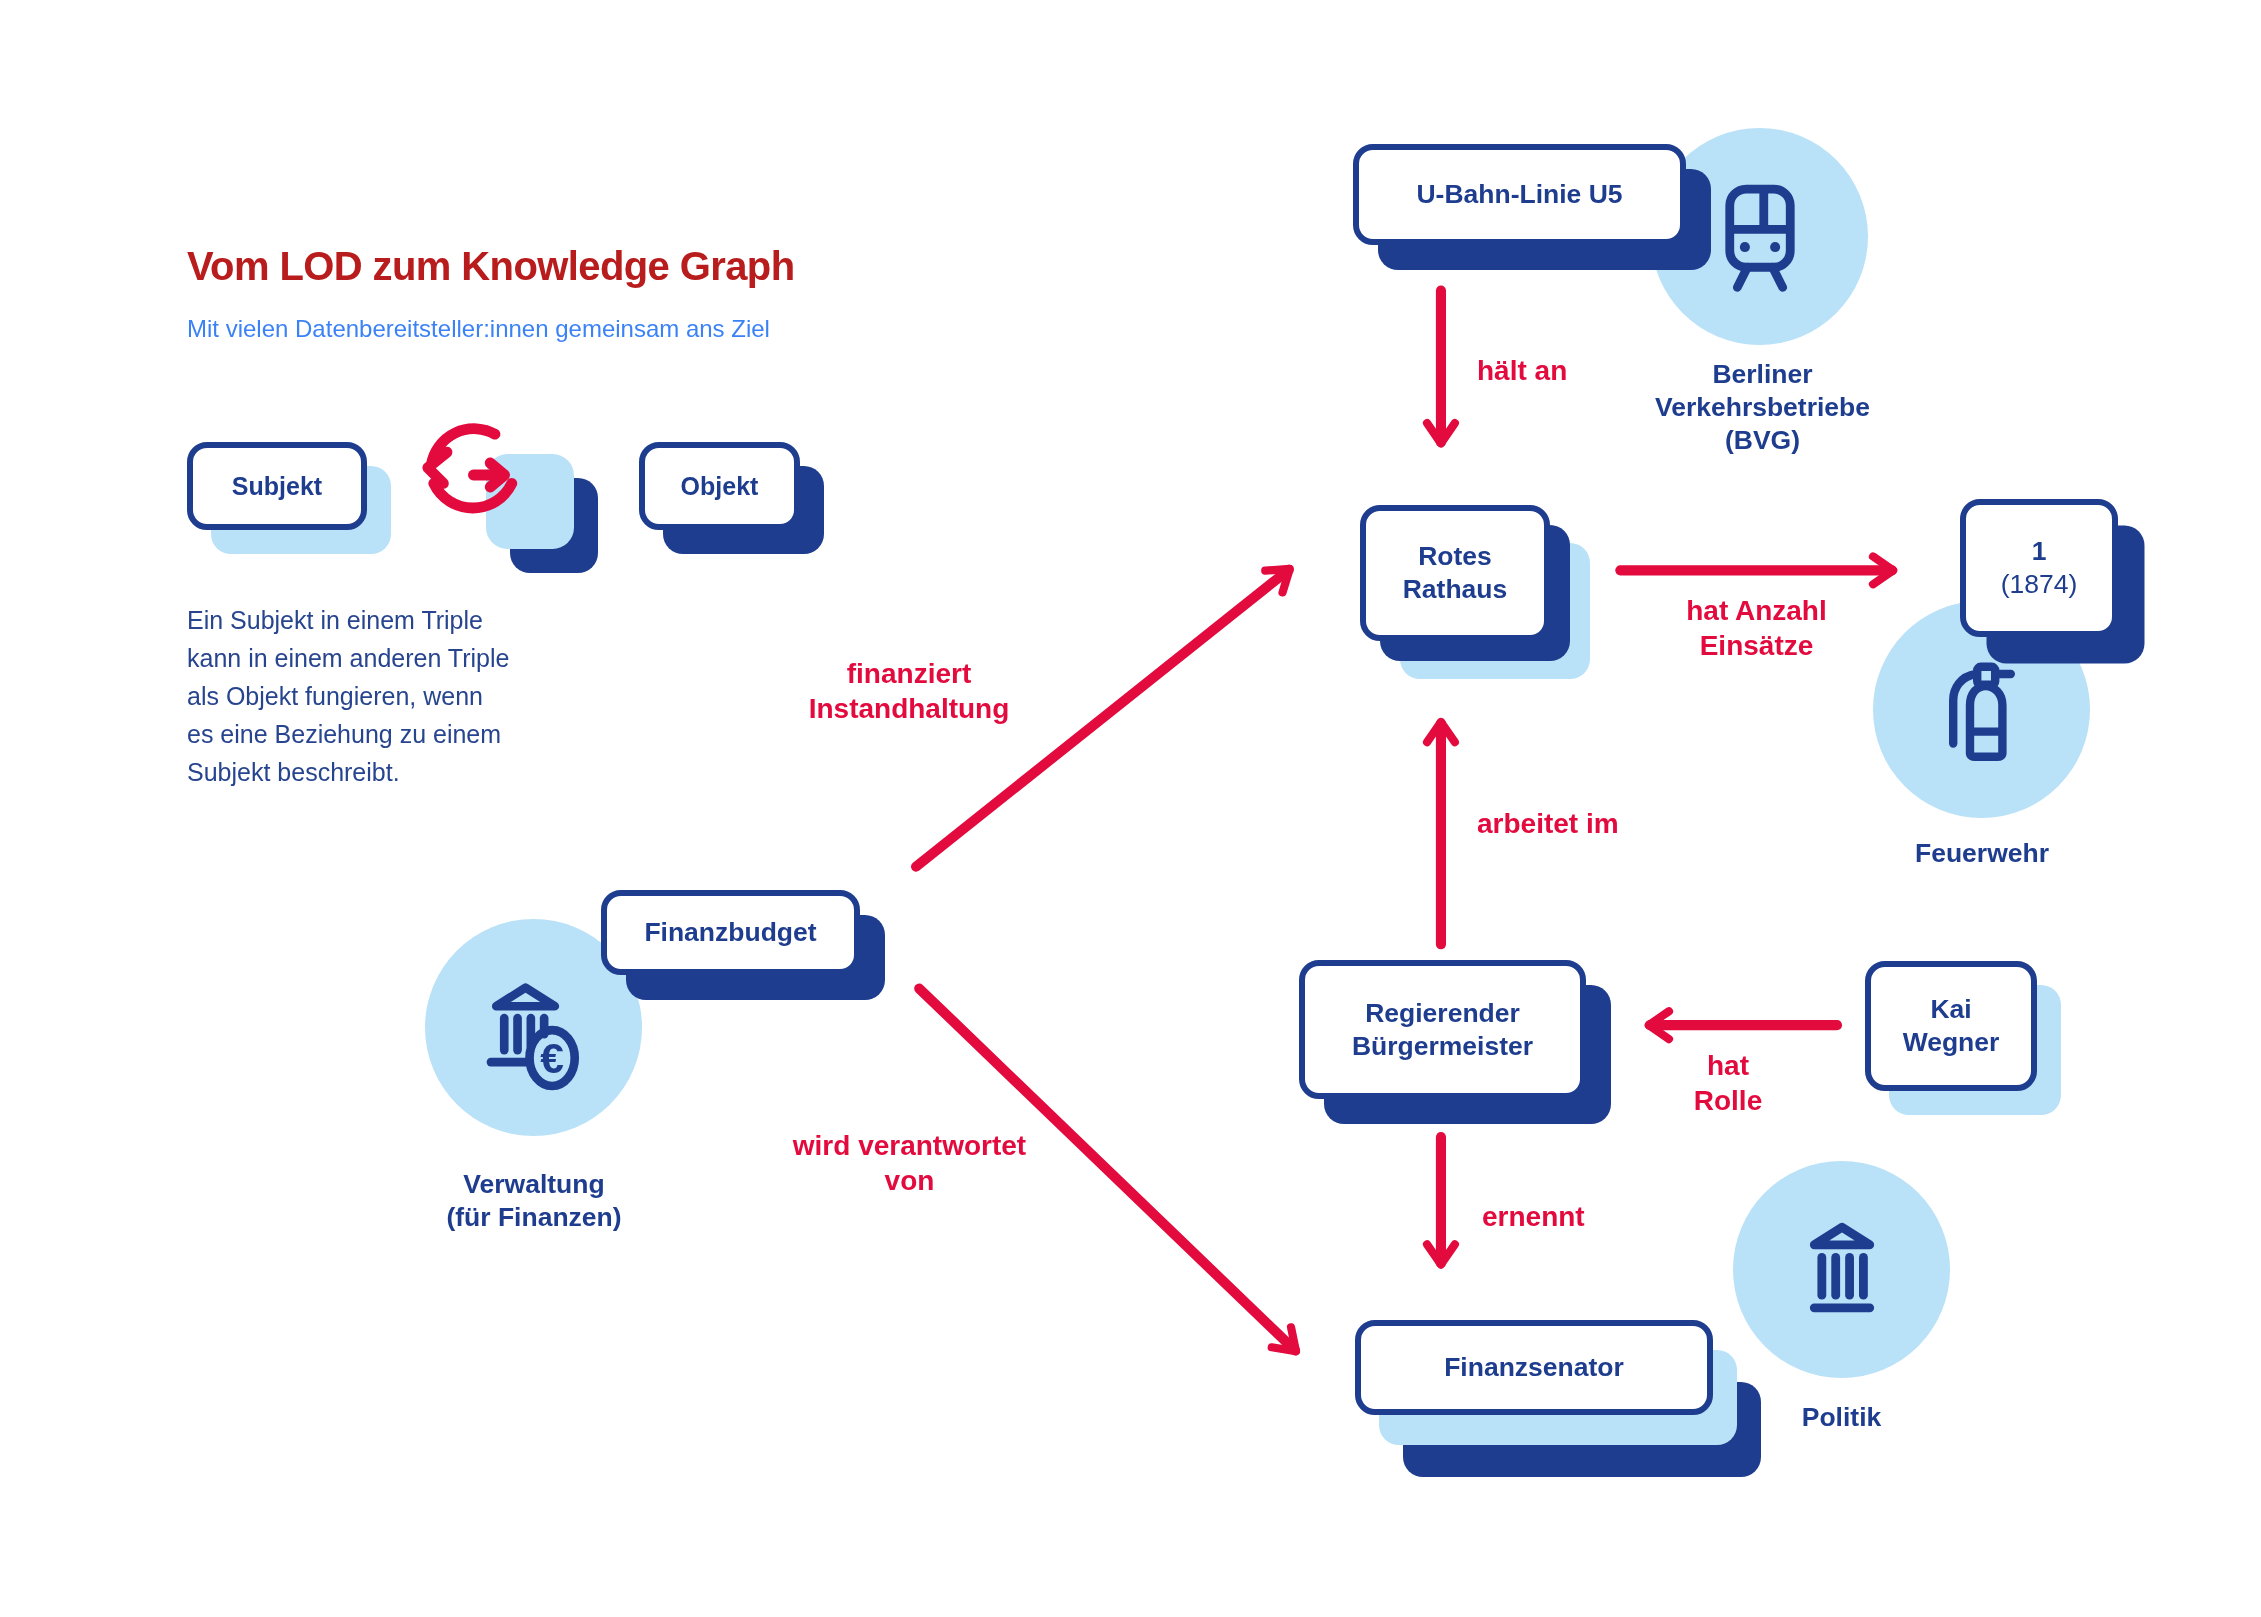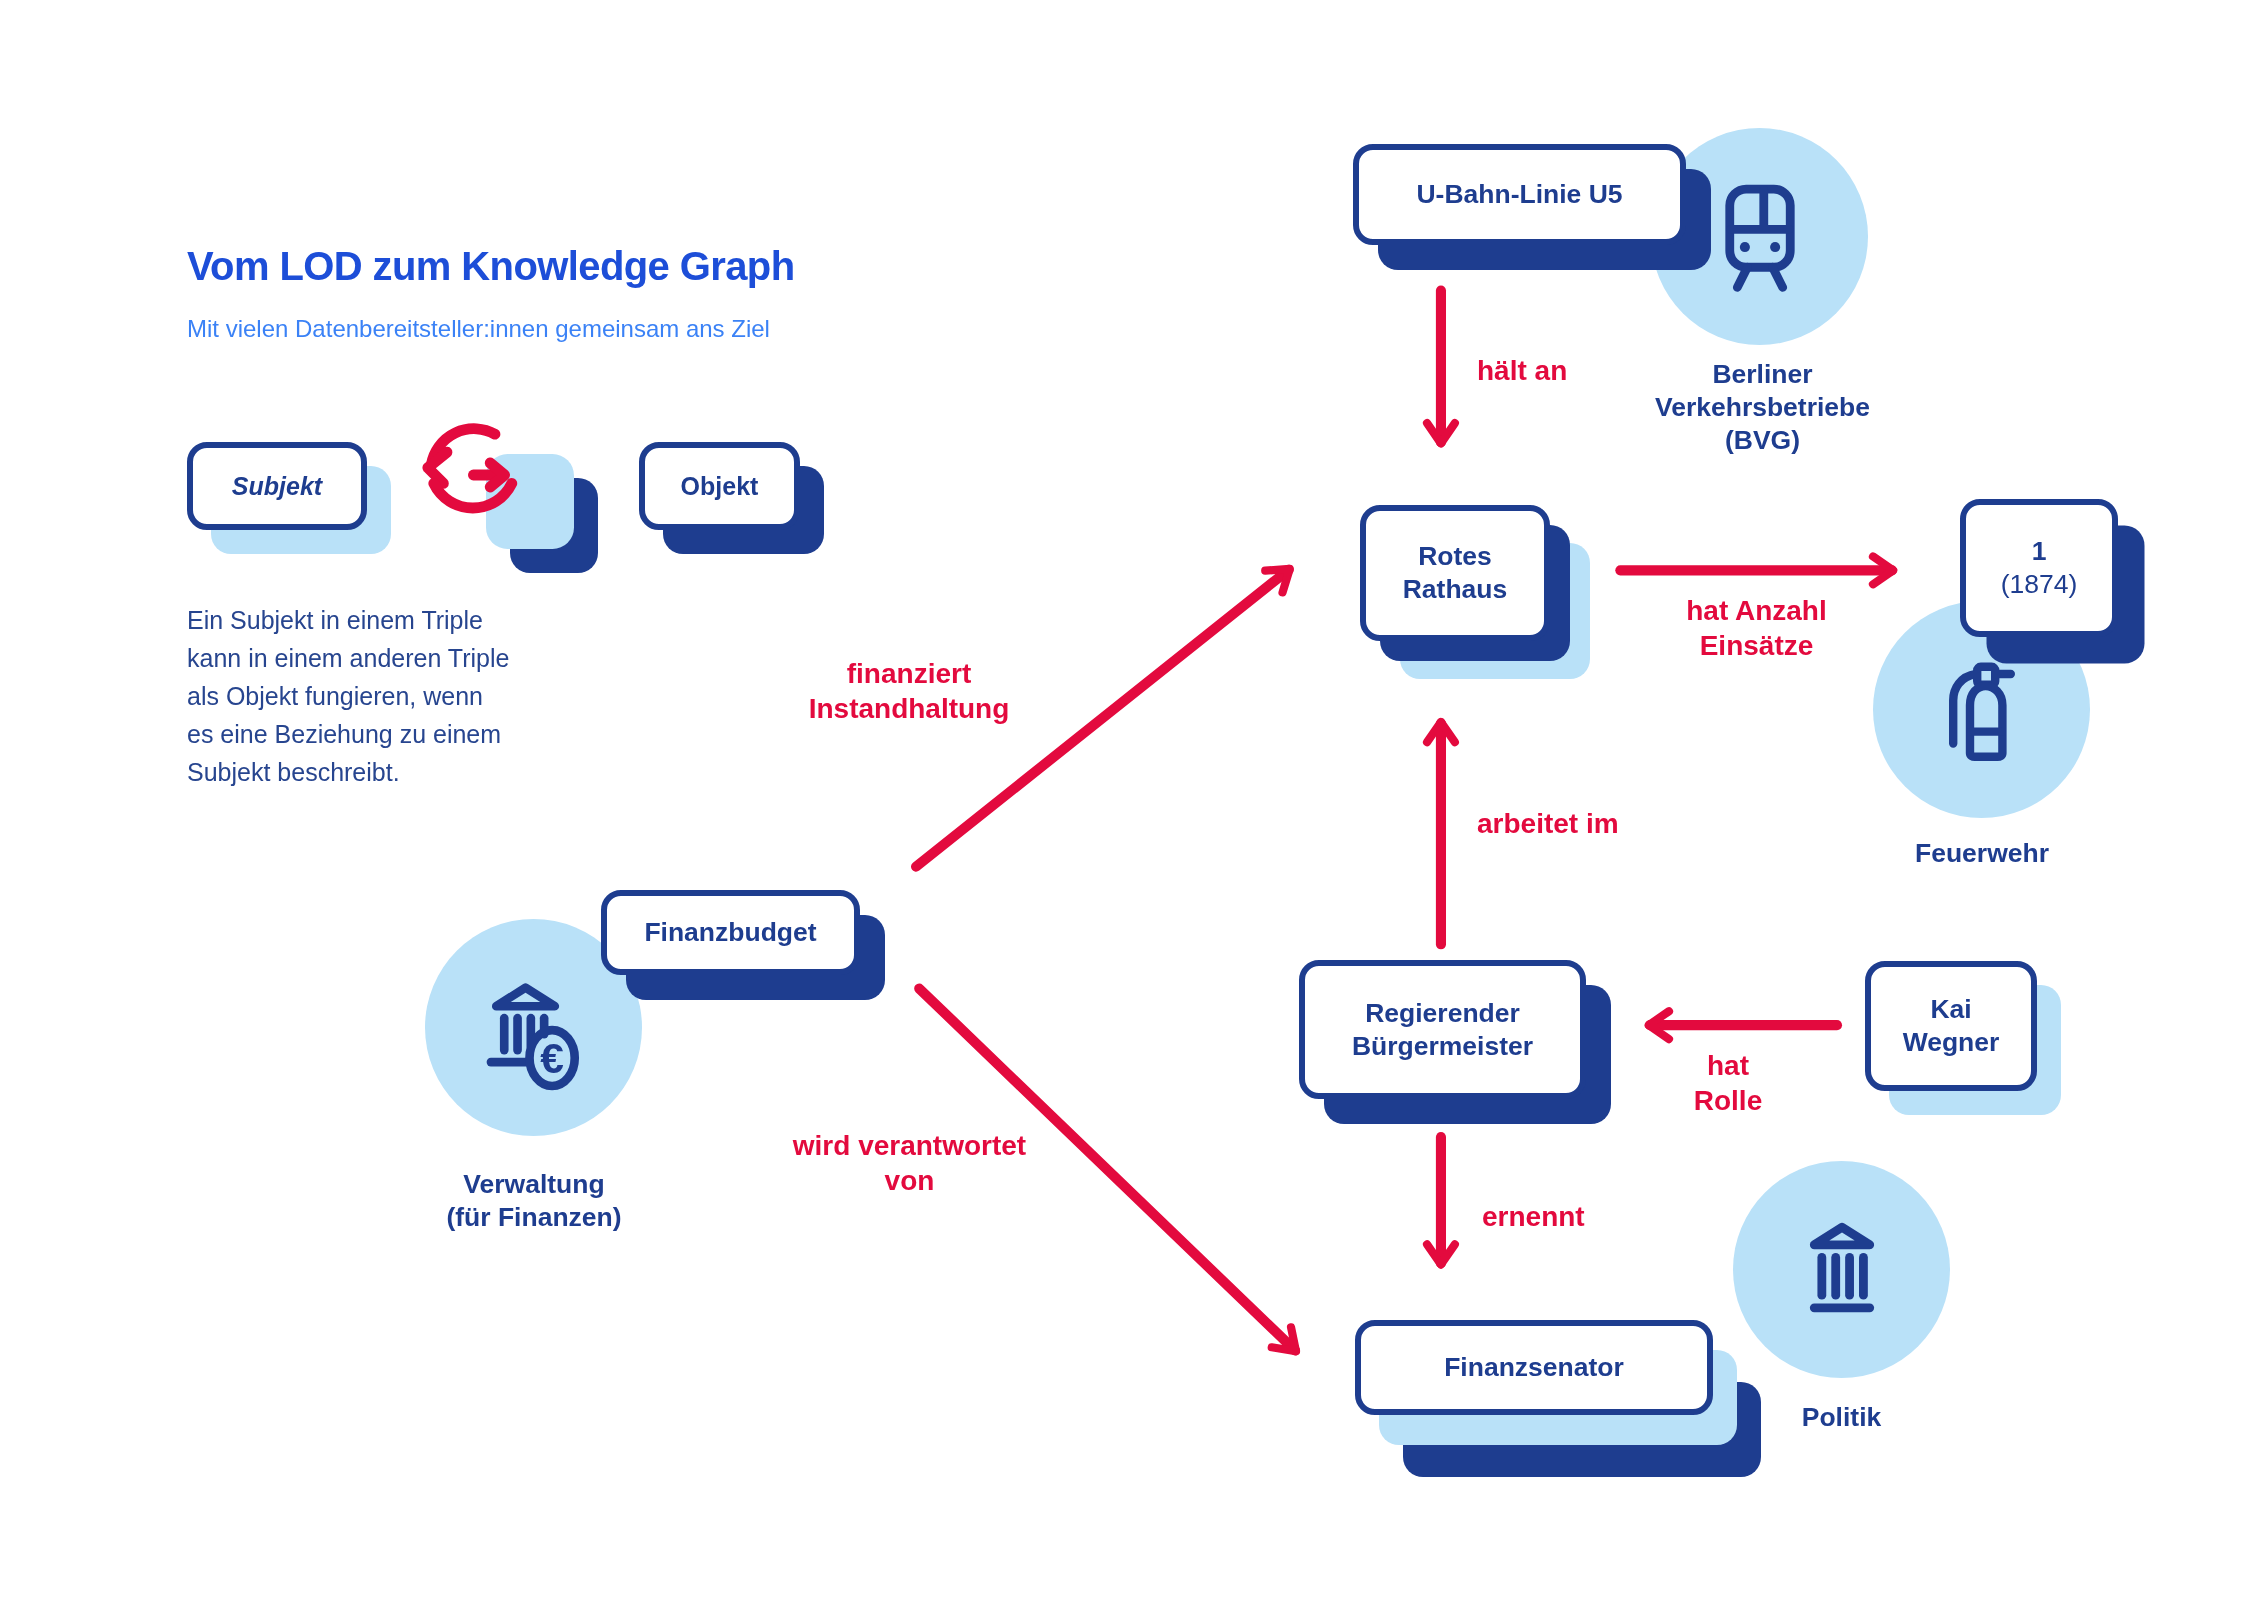--- a/index.html
+++ b/index.html
@@ -1,20 +1,20 @@
 <!DOCTYPE html>
 <html style="font-size:10px"><head>
 <meta charset="utf-8">
 <style>
   html,body{margin:0;padding:0;background:#ffffff;}
   .canvas{
     position:relative;width:2261px;height:1617px;background:#ffffff;
     font-family:"Liberation Sans",sans-serif;overflow:hidden;color:#1e3d8f;
   }
-  .title{position:absolute;font-size:40px;font-weight:bold;color:#1d4ed8;letter-spacing:-0.6px;}
+  .title{position:absolute;font-size:40px;font-weight:bold;color:#b91c1c;letter-spacing:-0.6px;}
   .subtitle{position:absolute;font-size:24px;font-weight:300;color:#3b82f6;}
   .para{position:absolute;font-size:25px;font-weight:300;line-height:38px;color:#27458f;}
   .node-group{position:absolute;}
   .shadow{position:absolute;inset:0;border-radius:20px;}
   .shadow.dark{background:#1e3d8f;}
   .shadow.light{background:#b9e1f8;}
   .nbox{
     position:absolute;inset:0;background:#ffffff;border:6.3px solid #1e3d8f;border-radius:20px;
     display:flex;flex-direction:column;align-items:center;justify-content:center;
     font-weight:bold;font-size:26.5px;line-height:33px;text-align:center;color:#1e3d8f;
@@ -43,21 +43,21 @@
 </head>
 <body>
 
 <div class="canvas">
 
   <div class="title" style="left:187px;top:244px;">Vom LOD zum Knowledge Graph</div>
   <div class="subtitle" style="left:187px;top:315px;">Mit vielen Datenbereitsteller:innen gemeinsam ans Ziel</div>
 
   <div class="node-group z3" style="left:187px;top:442px;width:180px;height:88px;">
     <div class="shadow light" style="transform:translate(24px,24px);"></div>
-    <div class="nbox" style="font-size:25px;font-style:italic;">
+    <div class="nbox" style="font-size:25px;">
         <span>Subjekt</span>
       </div>
   </div>
 
   <div class="node-group z3" style="left:486px;top:454px;width:88px;height:95px;">
     <div class="shadow dark" style="transform:translate(24px,24px);"></div>
     <div class="fillbox"></div>
   </div>
   <svg class="icon-svg" style="position:absolute;left:411px;top:409px;z-index:4;" width="120" height="120" viewBox="0 0 100 100">
     <g fill="none" stroke="#e30a3e" stroke-width="9" stroke-linecap="round" stroke-linejoin="round">

